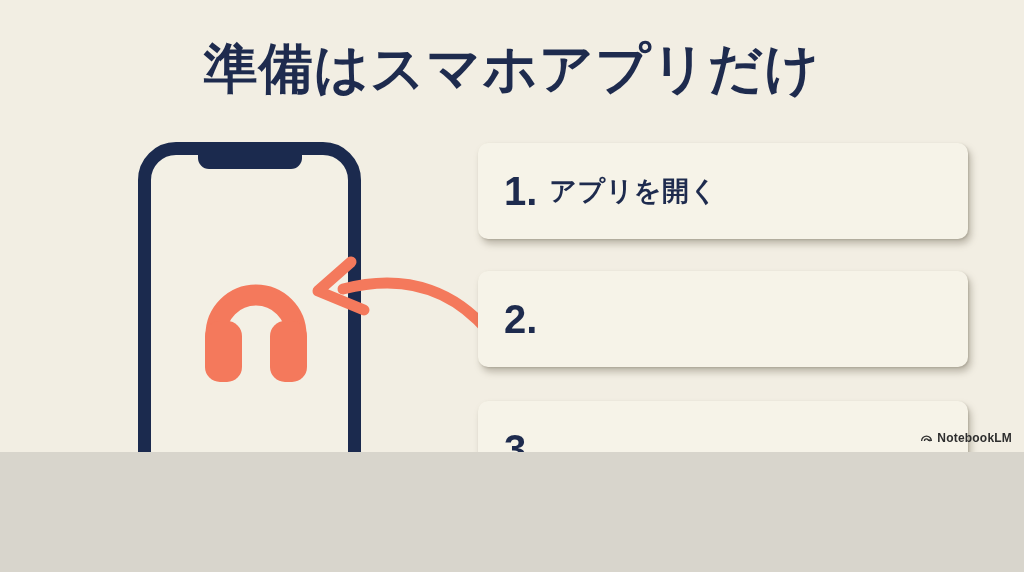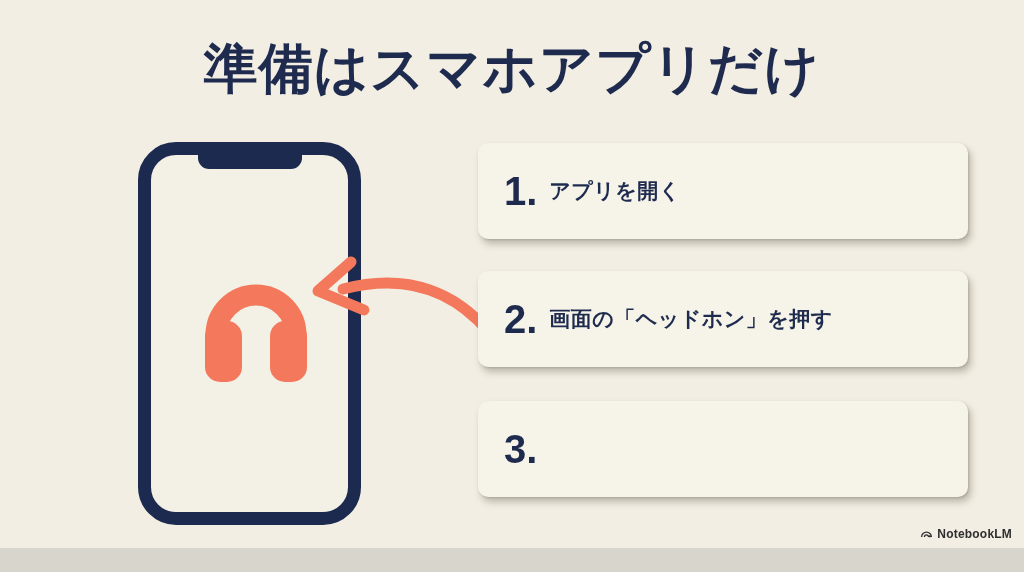--- a/index.html
+++ b/index.html
@@ -4,21 +4,21 @@
 <style>
   html, body {
     margin: 0;
     padding: 0;
     background: #d8d5cc;
     font-family: "Liberation Sans", "DejaVu Sans", sans-serif;
   }
   .slide {
     position: relative;
     width: 1024px;
-    height: 548px;
+    height: 452px;
     background: #F2EEE3;
     overflow: hidden;
   }
 
   
   .title {
     position: absolute;
     top: 36px;
     left: 0;
     width: 100%;
@@ -96,21 +96,21 @@
   .step-box.s2 { top: 128px; }
   .step-box.s3 { top: 258px; }
   .step-num {
     font-size: 40px;
     font-weight: bold;
     color: #1E2B4E;
     margin-right: 12px;
     line-height: 1;
   }
   .step-label {
-    font-size: 21px;
+    font-size: 27px;
     font-weight: bold;
     color: #1E2B4E;
     white-space: nowrap;
     letter-spacing: 0.5px;
   }
 
   
   .brand {
     position: absolute;
     right: 12px;
@@ -154,21 +154,20 @@
 
   <div class="steps">
 
     <div class="step-box s1">
       <span class="step-num">1.</span>
       <span class="step-label">アプリを開く</span>
     </div>
 
     <div class="step-box s2">
       <span class="step-num">2.</span>
-      <span class="step-label">画面の「ヘッドホン」を押す</span>
     </div>
 
     <div class="step-box s3">
       <span class="step-num">3.</span>
     </div>
 
   </div>
 
   <div class="brand">
     <svg class="brand-logo" viewBox="0 0 16 16" xmlns="http://www.w3.org/2000/svg">

